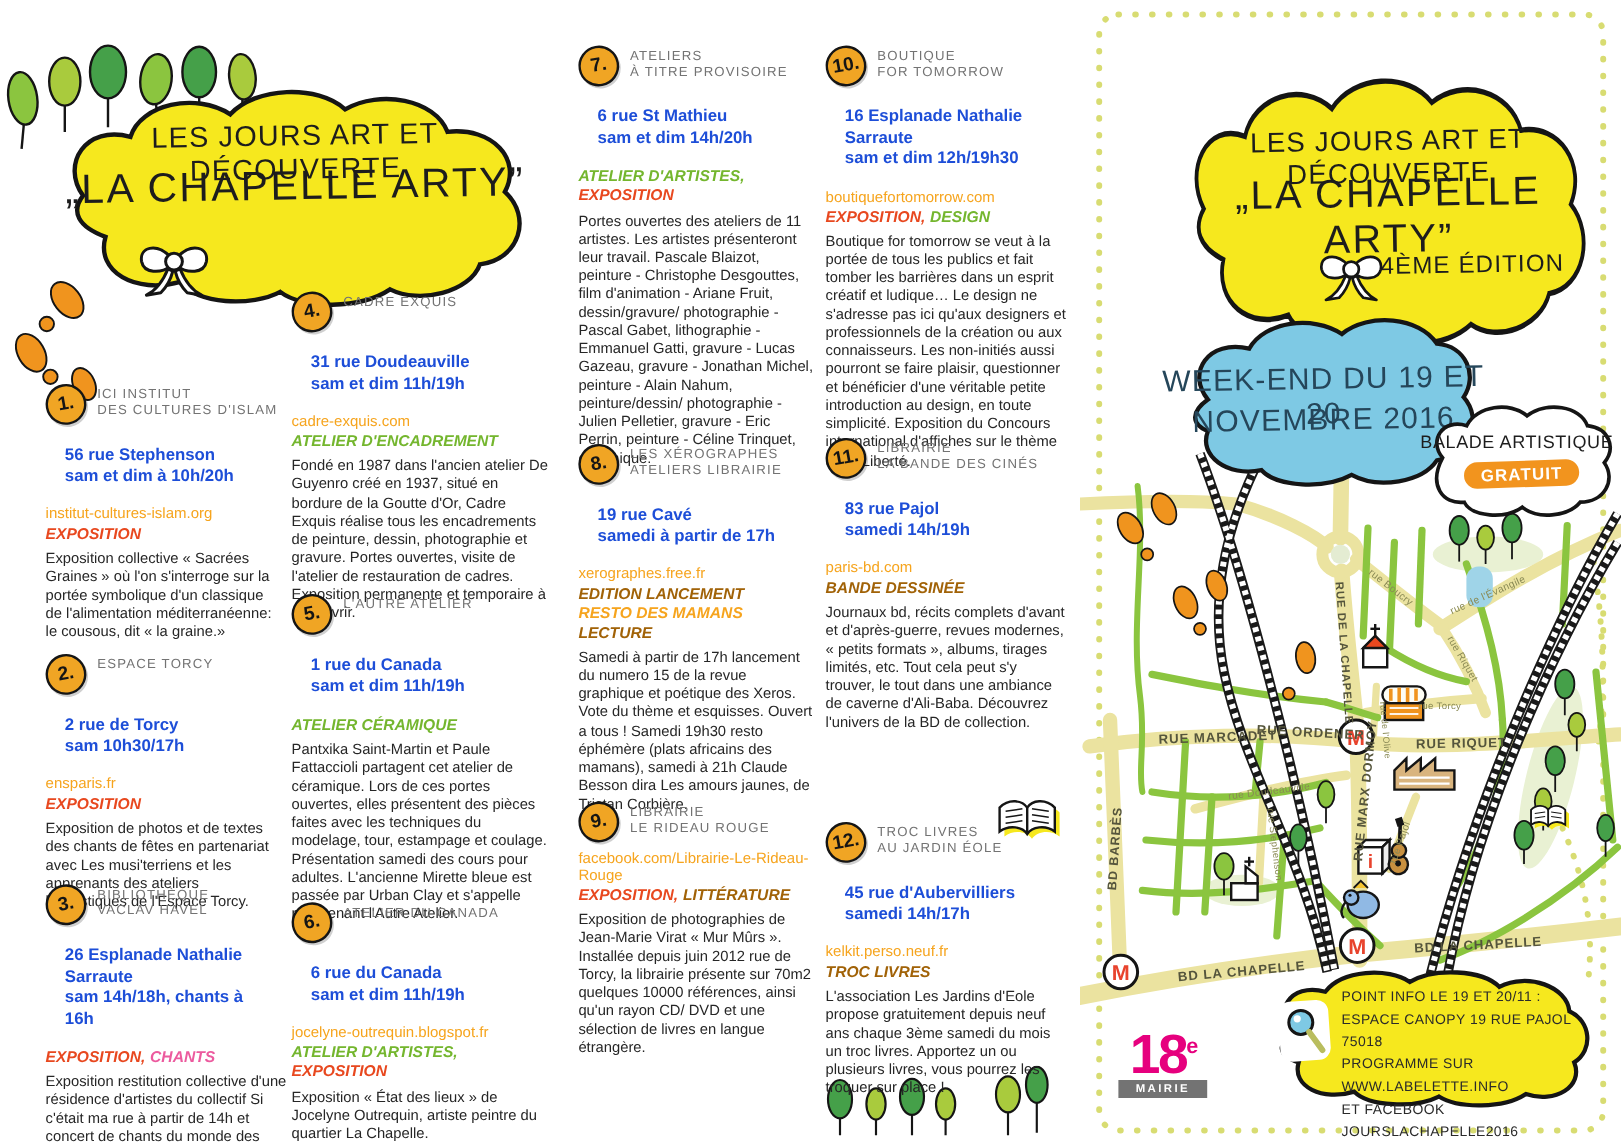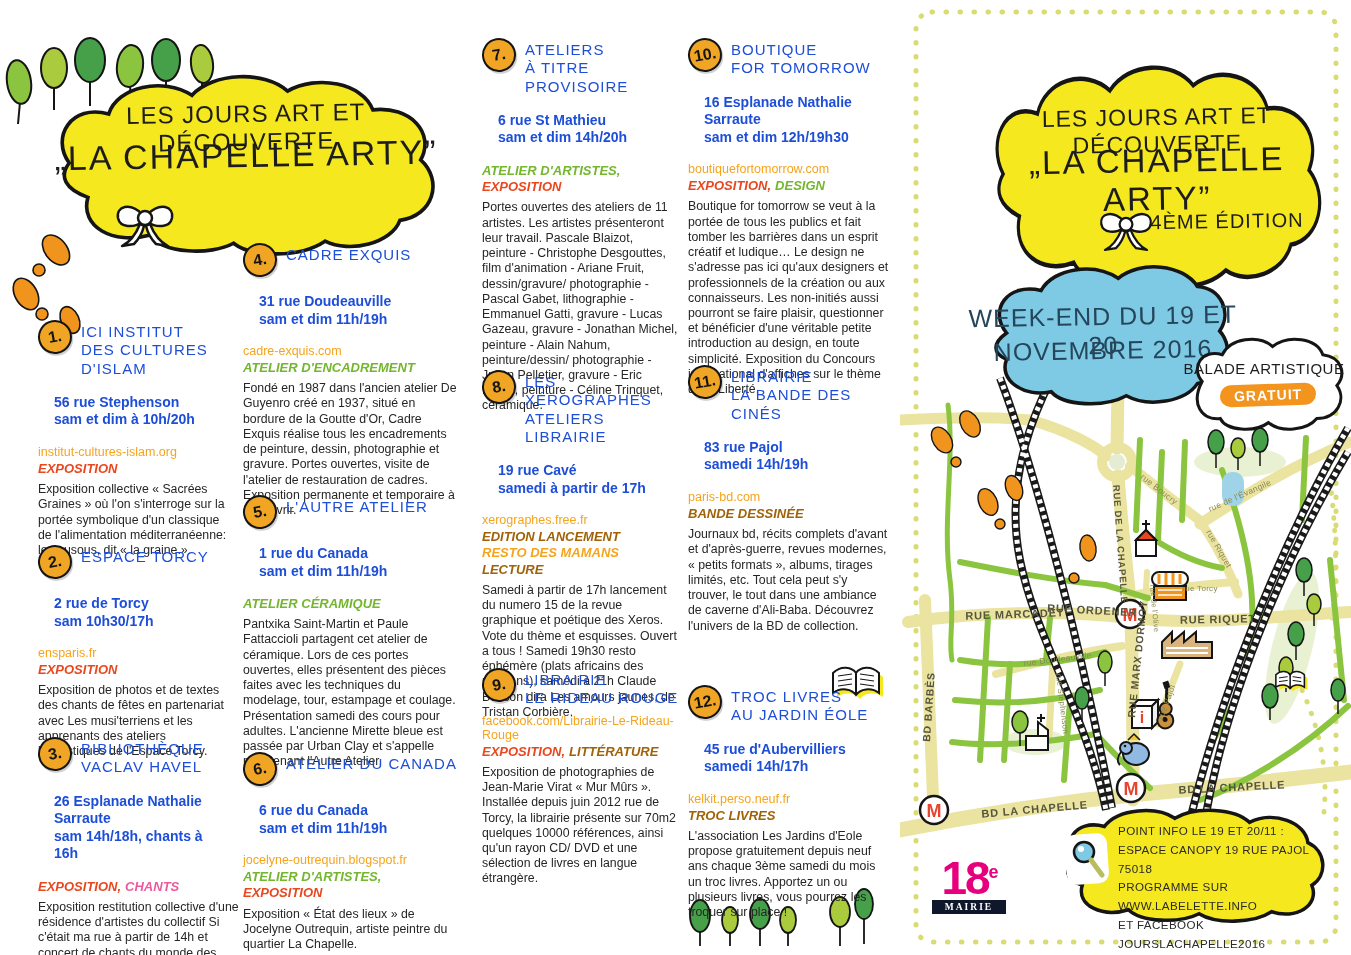--- a/index.html
+++ b/index.html
@@ -3,42 +3,42 @@
 <meta charset="utf-8">
 <style>
   html,body{margin:0;padding:0;background:#fff;}
   #sheet{position:relative;width:1351px;height:955px;background:#fff;overflow:hidden;
          font-family:"Liberation Sans",sans-serif;color:#222;}
   .listing{position:absolute;}
   .listing-head{display:flex;gap:9px;align-items:flex-start;margin-bottom:6px;}
   .num-badge{width:30px;height:30px;border-radius:50%;background:#f0a524;border:2.5px solid #151515;
              display:flex;align-items:center;justify-content:center;font-size:16px;font-weight:bold;
              color:#151515;flex:0 0 auto;transform:rotate(-10deg);box-shadow:1px 2px 0 #15151533;}
-  .listing-title{margin:0;padding-top:3px;font-size:15px;font-weight:500;letter-spacing:1px;
-                 line-height:1.22;color:#1d4ed8;}
+  .listing-title{margin:0;padding-top:3px;font-size:11px;font-weight:500;letter-spacing:1px;
+                 line-height:1.22;color:#737373;}
   .addr{font-weight:bold;font-size:14px;line-height:1.25;color:#1d4ed8;margin:16px;}
   .url{display:block;color:#f6a41d;font-size:12.5px;text-decoration:none;margin:2px 0;word-break:break-all;}
   .cats{font-style:italic;font-weight:bold;font-size:13px;line-height:1.25;margin:2px 0 5px;}
   .cat{margin-right:4px;}
   .cat.block{display:block;}
   .cat-red{color:#e8481f;} .cat-green{color:#74b62e;} .cat-blue{color:#a16207;}
   .cat-orange{color:#f6a41d;} .cat-pink{color:#ec5a9e;}
   .desc{font-size:12.3px;line-height:1.24;margin:0;color:#262626;}
   .cloud-text{position:absolute;width:100%;text-align:center;color:#1d1d1d;letter-spacing:1px;}
   .pill{position:absolute;background:#f2941e;color:#fff;font-weight:bold;font-size:14px;
         padding:3px 14px;border-radius:15px;letter-spacing:1px;transform:rotate(-2deg);}
   .events-text{position:absolute;top:18px;width:100%;text-align:center;font-size:21px;
                letter-spacing:1.5px;color:#171717;}
   .info-lines{position:absolute;left:70px;top:22px;font-size:11.6px;line-height:1.62;
               letter-spacing:0.4px;color:#2a2a2a;text-transform:uppercase;}
   .mairie{position:absolute;left:932px;top:858px;width:74px;text-align:center;color:#e6007e;}
   .mairie-num{font-size:46px;font-weight:bold;line-height:0.9;letter-spacing:-2px;}
   .mairie-num sup{font-size:18px;}
-  .mairie-band{background:#0f172a;color:#fff;font-size:9.5px;font-weight:bold;letter-spacing:2px;
-               padding:2px 4px;margin-top:1px;font-family:Liberation Serif, serif;}
+  .mairie-band{background:#737373;color:#fff;font-size:9.5px;font-weight:bold;letter-spacing:2px;
+               padding:2px 4px;margin-top:1px;}
   svg text{font-family:"Liberation Sans",sans-serif;}
   .road-label{fill:#55553c;font-weight:bold;letter-spacing:0.8px;}
   .road-label-sm{fill:#8a8a55;letter-spacing:0.3px;}
 </style>
 </head>
 <body>
 
 <div id="sheet">
 
   <svg style="position:absolute;left:4px;top:24px" width="220" height="104" viewBox="0 0 220 104">

